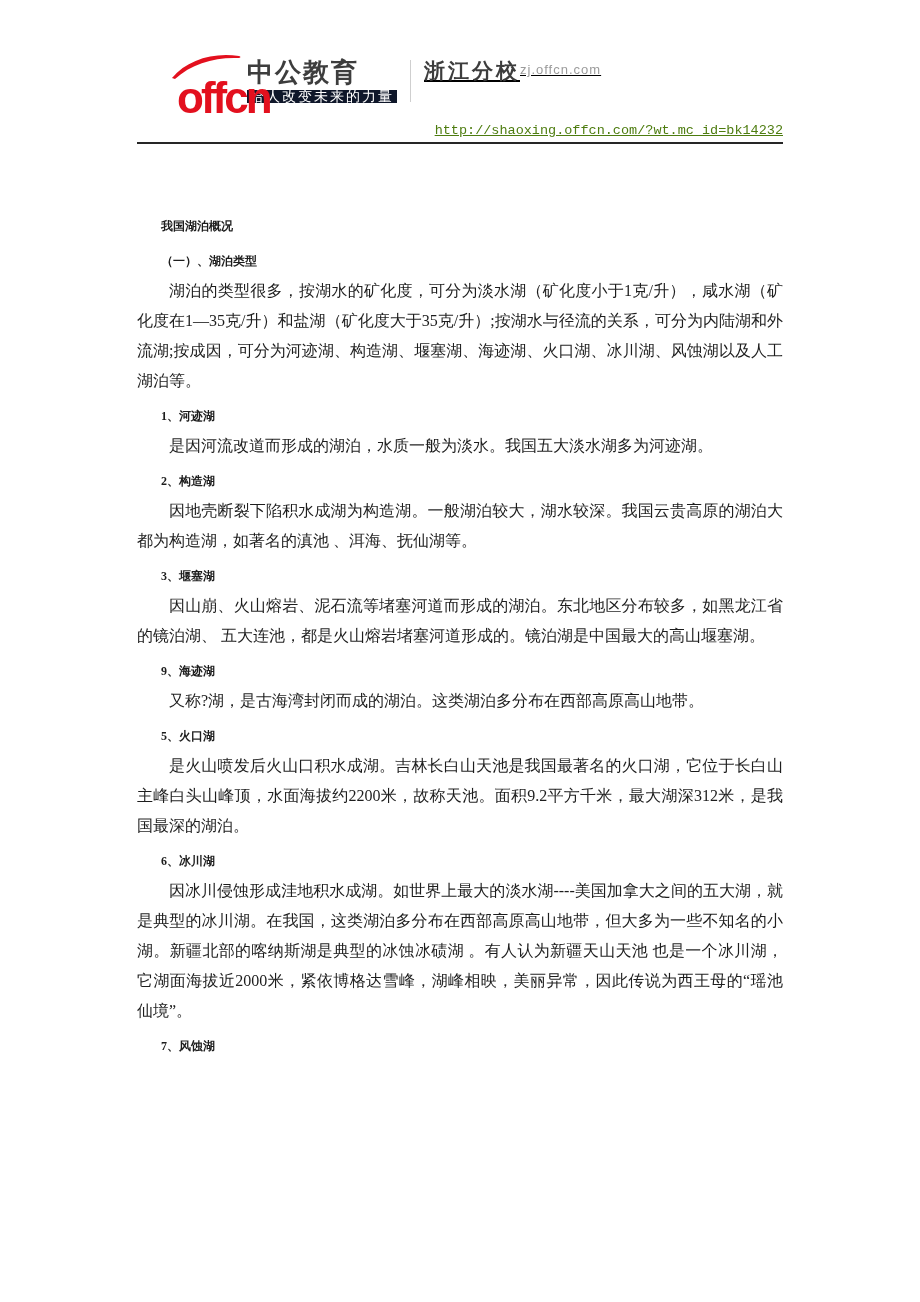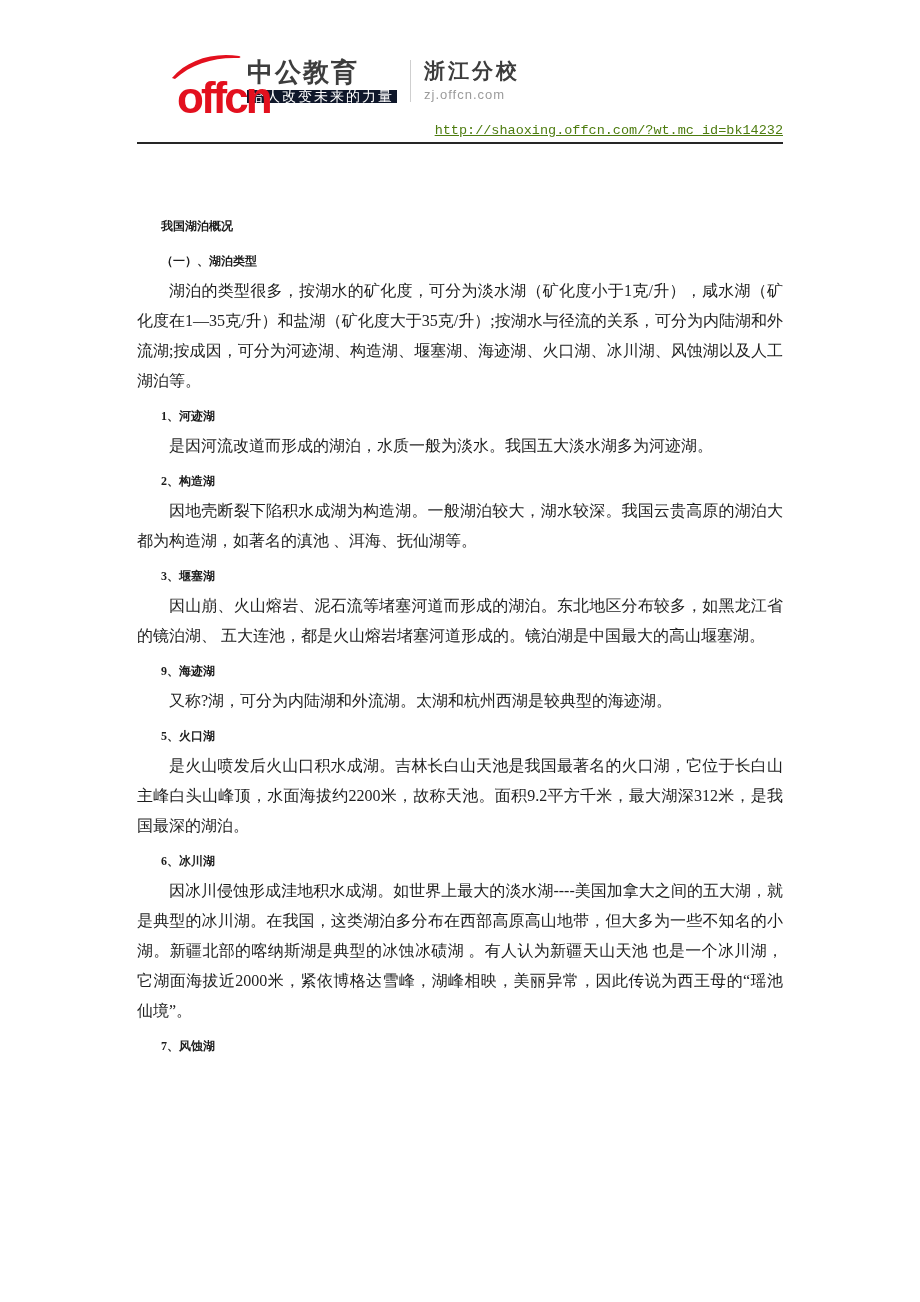--- a/index.html
+++ b/index.html
@@ -31,21 +31,21 @@
     font-weight:bold; font-size:26px; line-height:1.1;
     color:#3d3d3d; letter-spacing:2px; white-space:nowrap;
   }
   .slogan-badge {
     margin-top:3px; background:#0f172a; color:#ffffff;
     font-family:"Liberation Sans","DejaVu Sans",sans-serif;
     font-size:14px; line-height:13px; letter-spacing:2px;
     padding:0 3px; text-align:center; white-space:nowrap;
   }
   .logo-divider { width:1px; height:42px; background:#cfcfcf; margin:2px 13px 0 13px; }
-  .branch-col { display:flex; flex-direction:column; }
+  .branch-col { display:flex; flex-direction:row;text-decoration:underline; }
   .branch-cn {
     font-family:"Liberation Sans","DejaVu Sans",sans-serif;
     font-weight:bold; font-size:21px; line-height:1.2;
     color:#3d3d3d; letter-spacing:3px; white-space:nowrap;
   }
   .site-url {
     margin-top:4px; font-family:"Liberation Sans","DejaVu Sans",sans-serif;
     font-size:13px; color:#9b9b9b; letter-spacing:1px;
   }
   .top-url {
@@ -112,21 +112,21 @@
       <h3 class="section-heading">我国湖泊概况</h3>
       <h3 class="section-heading">（一）、湖泊类型</h3>
       <p class="section-para">湖泊的类型很多，按湖水的矿化度，可分为淡水湖（矿化度小于1克/升），咸水湖（矿化度在1—35克/升）和盐湖（矿化度大于35克/升）;按湖水与径流的关系，可分为内陆湖和外流湖;按成因，可分为河迹湖、构造湖、堰塞湖、海迹湖、火口湖、冰川湖、风蚀湖以及人工湖泊等。</p>
       <h3 class="section-heading">1、河迹湖</h3>
       <p class="section-para">是因河流改道而形成的湖泊，水质一般为淡水。我国五大淡水湖多为河迹湖。</p>
       <h3 class="section-heading">2、构造湖</h3>
       <p class="section-para">因地壳断裂下陷积水成湖为构造湖。一般湖泊较大，湖水较深。我国云贵高原的湖泊大都为构造湖，如著名的滇池 、洱海、抚仙湖等。</p>
       <h3 class="section-heading">3、堰塞湖</h3>
       <p class="section-para">因山崩、火山熔岩、泥石流等堵塞河道而形成的湖泊。东北地区分布较多，如黑龙江省的镜泊湖、 五大连池，都是火山熔岩堵塞河道形成的。镜泊湖是中国最大的高山堰塞湖。</p>
       <h3 class="section-heading">9、海迹湖</h3>
-      <p class="section-para">又称?湖，可分为内陆湖和外流湖。太湖和杭州西湖是较典型的海迹湖。</p>
+      <p class="section-para">又称?湖，是古海湾封闭而成的湖泊。这类湖泊多分布在西部高原高山地带。</p>
       <h3 class="section-heading">5、火口湖</h3>
       <p class="section-para">是火山喷发后火山口积水成湖。吉林长白山天池是我国最著名的火口湖，它位于长白山主峰白头山峰顶，水面海拔约2200米，故称天池。面积9.2平方千米，最大湖深312米，是我国最深的湖泊。</p>
       <h3 class="section-heading">6、冰川湖</h3>
       <p class="section-para">因冰川侵蚀形成洼地积水成湖。如世界上最大的淡水湖----美国加拿大之间的五大湖，就是典型的冰川湖。在我国，这类湖泊多分布在西部高原高山地带，但大多为一些不知名的小湖。新疆北部的喀纳斯湖是典型的冰蚀冰碛湖 。有人认为新疆天山天池 也是一个冰川湖，它湖面海拔近2000米，紧依博格达雪峰，湖峰相映，美丽异常，因此传说为西王母的“瑶池仙境”。</p>
       <h3 class="section-heading">7、风蚀湖</h3>
     </main>
 
 </div>
 
 </body></html>

